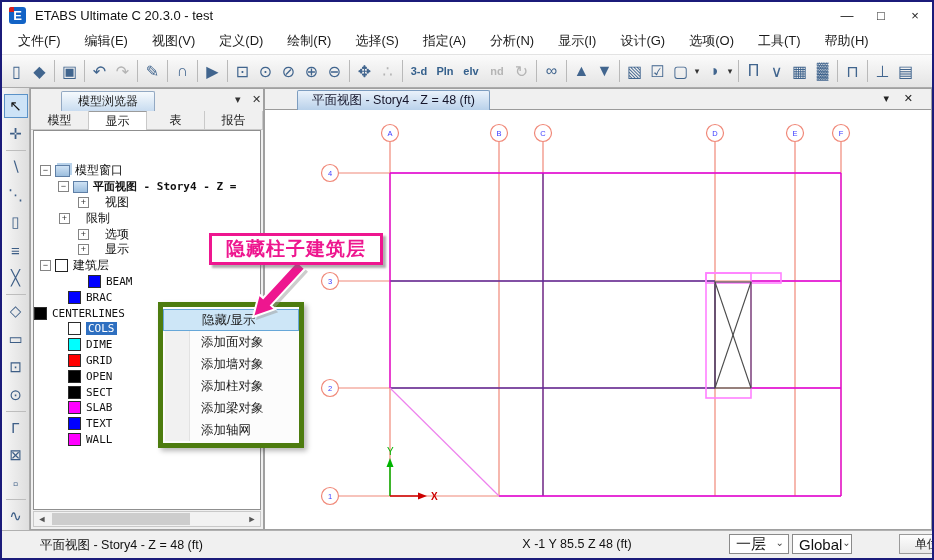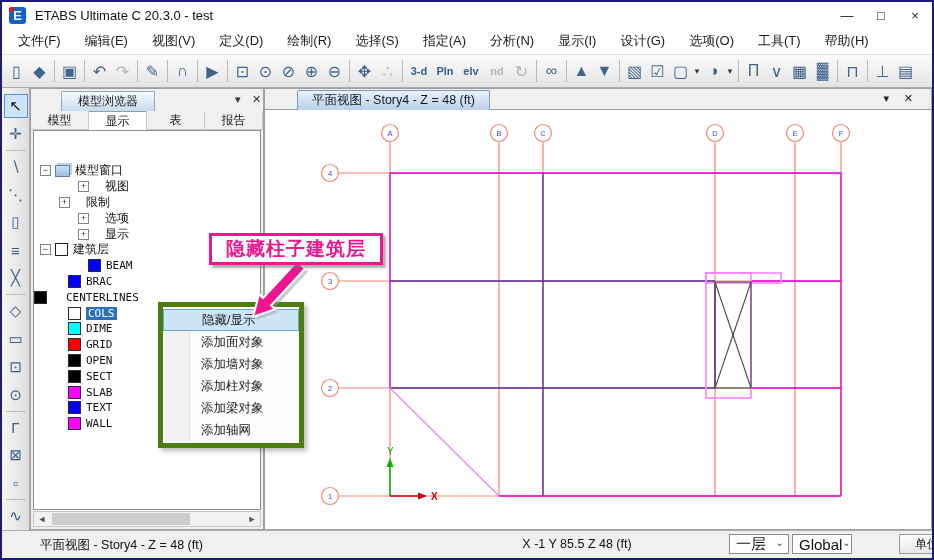--- a/index.html
+++ b/index.html
@@ -211,20 +211,25 @@
       <span class="tab active">显示</span>
       <span class="tab">表</span>
       <span class="tab">报告</span>
     </div>
     <div class="treewrap">
       <div class="trow" style="padding-left:6px;margin-top:32px;">
         <span class="exp minus"></span>
         <span class="nicon stack"></span>
         <span class="tlabel">模型窗口</span>
       </div>
+      <div class="trow" style="padding-left:24px;">
+        <span class="exp minus"></span>
+        <span class="nicon"></span>
+        <span class="tlabel mono bold">平面视图 - Story4 - Z =</span>
+      </div>
       <div class="trow" style="padding-left:44px;">
         <span class="exp plus"></span>
         <span class="tlabel" style="margin-left:16px;">视图</span>
       </div>
       <div class="trow" style="padding-left:25px;">
         <span class="exp plus"></span>
         <span class="tlabel" style="margin-left:16px;">限制</span>
       </div>
       <div class="trow" style="padding-left:44px;">
         <span class="exp plus"></span>
@@ -240,21 +245,21 @@
         <span class="tlabel">建筑层</span>
       </div>
       <div class="trow" style="padding-left:54px;">
         <span class="sw" style="background: rgb(0, 0, 255);"></span>
         <span class="tlabel mono">BEAM</span>
       </div>
       <div class="trow" style="padding-left:34px;">
         <span class="sw" style="background: rgb(0, 0, 255);"></span>
         <span class="tlabel mono">BRAC</span>
       </div>
-      <div class="trow" style="gap:14px;">
+      <div class="trow" style="">
         <span class="sw" style="background: rgb(0, 0, 0);"></span>
         <span class="tlabel mono">CENTERLINES</span>
       </div>
       <div class="trow" style="padding-left:34px;">
         <span class="sw" style="background: rgb(255, 255, 255);"></span>
         <span class="tlabel mono sel-label" style="background: rgb(46, 111, 192);">COLS</span>
       </div>
       <div class="trow" style="padding-left:34px;">
         <span class="sw" style="background: rgb(0, 255, 255);"></span>
         <span class="tlabel mono">DIME</span>

